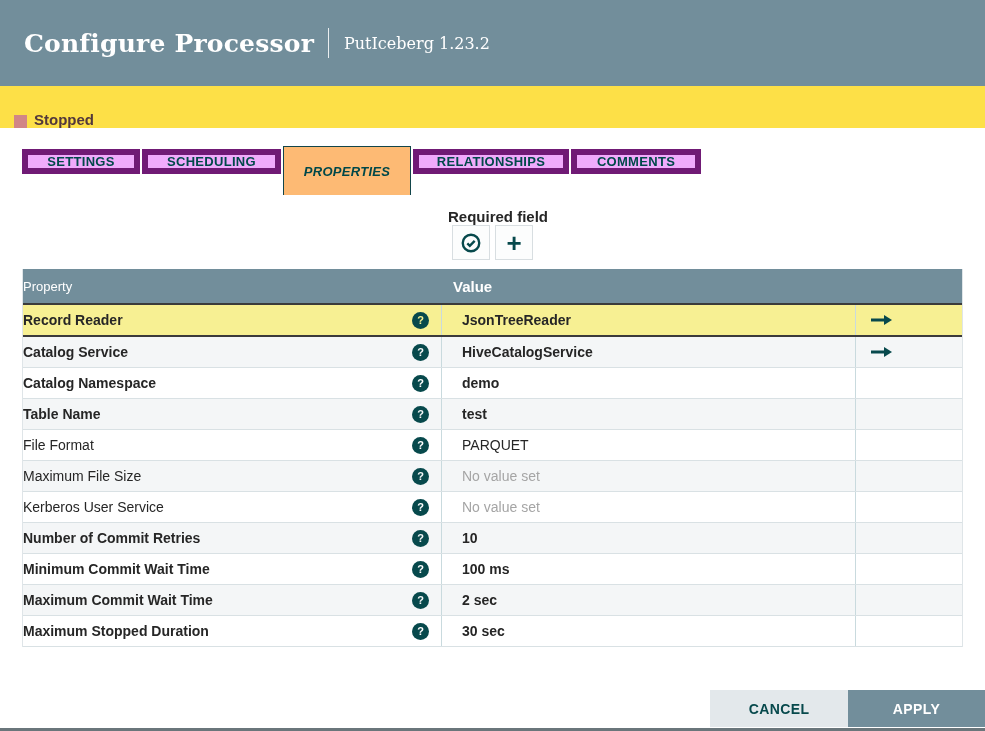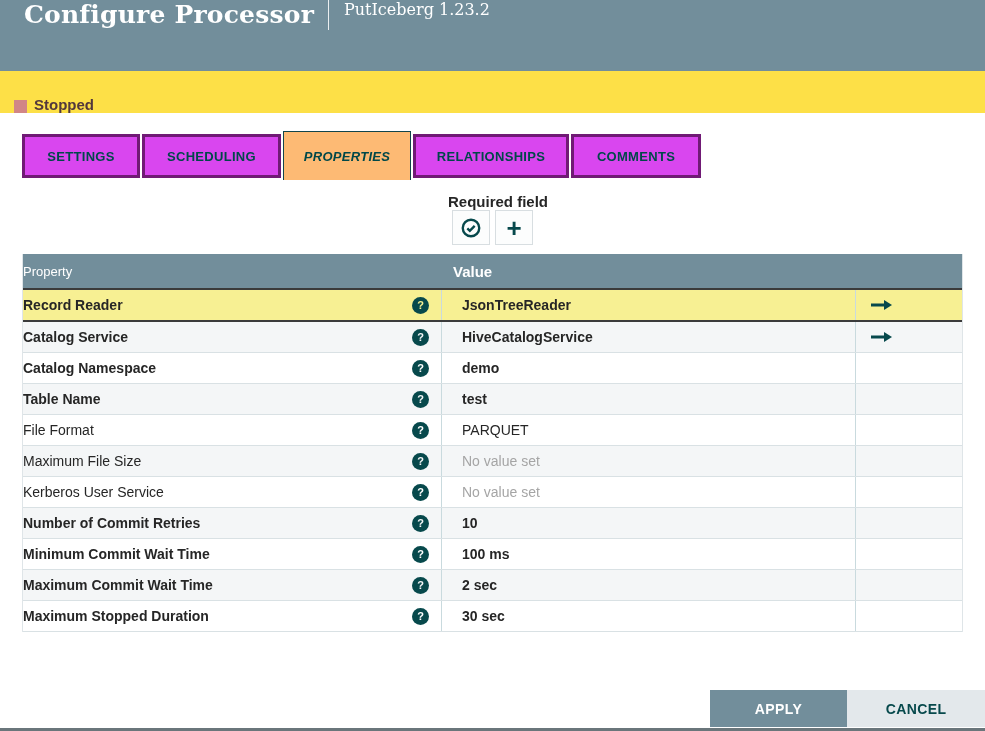--- a/index.html
+++ b/index.html
@@ -1,37 +1,37 @@
 <!DOCTYPE html>
 <html><head>
 <meta charset="utf-8">
 <style>
   * { margin:0; padding:0; box-sizing:border-box; }
   html,body { width:985px; height:731px; overflow:hidden; background:#fff;
               font-family:"Liberation Sans","DejaVu Sans",sans-serif; }
   .dialog { position:relative; width:985px; height:731px; background:#fff; }
 
   
-  .dlg-header { height:71px; background:#728e9b; display:flex; padding-left:24px; }
+  .dlg-header { height:86px; background:#728e9b; display:flex; align-items:center; padding-left:24px; }
   .dlg-title { font-family:"DejaVu Serif","Liberation Serif",serif; font-weight:700;
                font-size:25px; color:#ffffff; letter-spacing:.2px; }
   .dlg-divider { width:1px; height:30px; background:rgba(255,255,255,.85); margin:0 15px 0 14px; }
   .dlg-subtitle { font-family:"DejaVu Serif","Liberation Serif",serif; font-size:16px; color:#ffffff; }
 
   
   .status-bar { height:42px; background:#fde047; display:flex; align-items:flex-end; padding-left:14px; }
   .status-square { width:13px; height:13px; background:#d18686; flex:0 0 auto; }
   .status-label { margin-left:7px; font-size:15px; font-weight:700; color:#52383c; }
 
   
   .content { padding:18px 22px 0 22px; }
 
   
   .tab-bar { display:flex; align-items:flex-start; height:49px; }
-  .tab { height:44px; margin-top:3px; margin-right:2px; background:#d946ef; border:3px solid #701a75;
+  .tab { height:25px; margin-top:3px; margin-right:2px; background:#f0abfc; border:6px solid #701a75;
          display:flex; align-items:center; justify-content:center;
          font-size:13px; font-weight:700; color:#004849; letter-spacing:.3px; cursor:pointer; }
   .tab:nth-child(1){ width:118px; } .tab:nth-child(2){ width:139px; } .tab:nth-child(3){ width:128px; }
   .tab:nth-child(4){ width:156px; } .tab:nth-child(5){ width:130px; }
   .tab.active { height:49px; margin-top:0; background:#fdba74; border:1px solid #12454a; border-bottom:none;font-style:italic; }
 
   
   .toolbar { display:flex; align-items:center; justify-content:space-between; margin:13px 0 9px 0;flex-direction:column; }
   .required-label { font-size:15px; font-weight:700; color:#262626; padding-left:11px; }
   .toolbar-buttons { display:flex; gap:5px; }
@@ -268,18 +268,18 @@
     <span class="cell-arrow">
       
     </span>
   </div>
         </div>
     </div>
 
   </div>
 
   <div class="footer-buttons">
+    <span class="btn btn-cancel">CANCEL</span>
     <span class="btn btn-apply">APPLY</span>
-    <span class="btn btn-cancel">CANCEL</span>
   </div>
 
   <div class="bottom-strip"></div>
 </div>
 
 </body></html>

